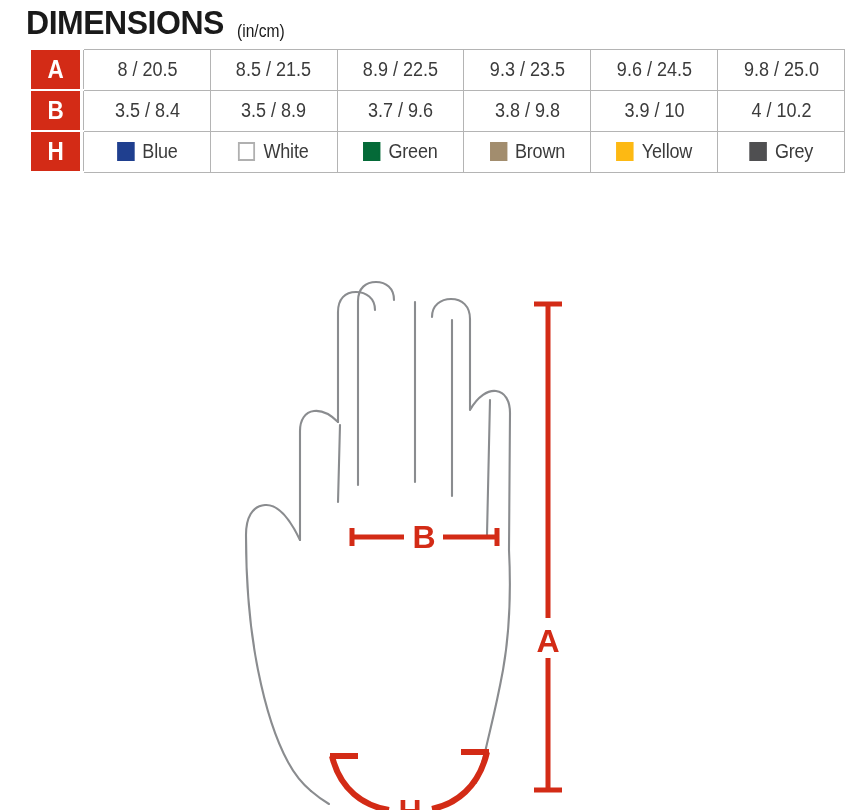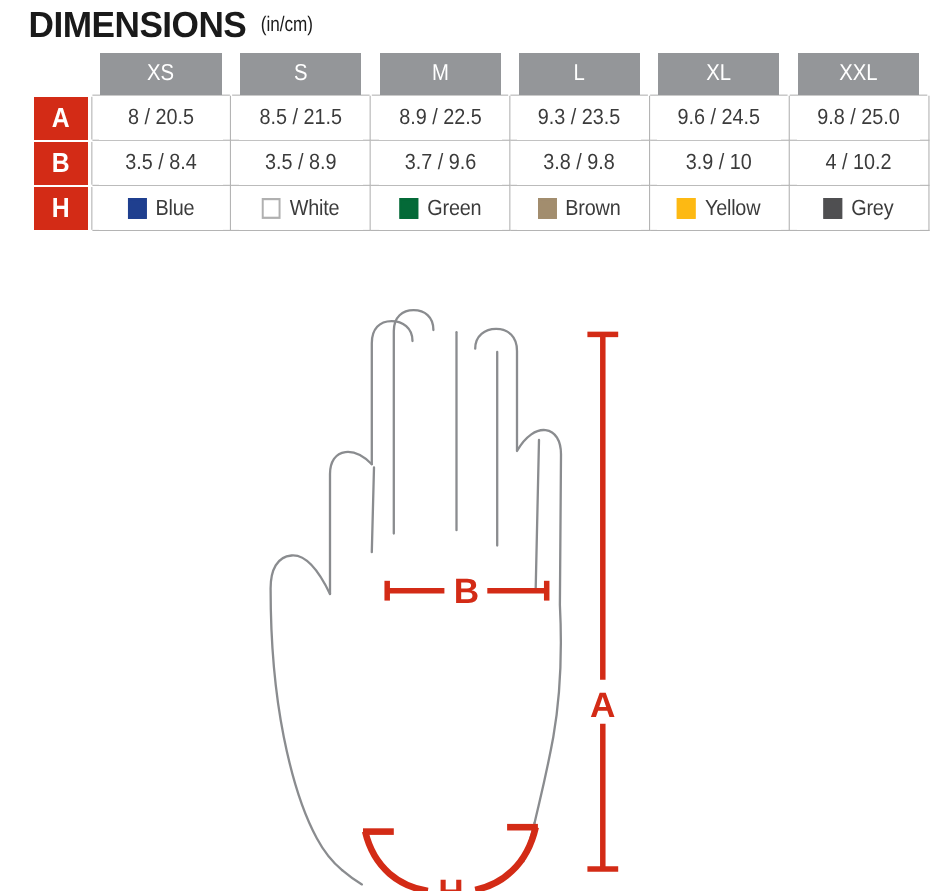--- a/index.html
+++ b/index.html
@@ -15,21 +15,21 @@
     -webkit-font-smoothing: antialiased;
   }
 
   
   #title-bar {
     position: absolute;
     left: 26px;
     top: 4px;
     height: 38px;
     display: flex;
-    align-items: center;
+    align-items: flex-end;
     white-space: nowrap;
   }
   #title-main {
     font-family: "Liberation Sans", sans-serif;
     font-size: 33px;
     font-weight: bold;
     letter-spacing: -0.5px;
     color: #1a1a1a;
     transform: scaleX(0.97);
     transform-origin: left bottom;
@@ -135,29 +135,20 @@
 </head>
 <body>
 
 <div id="title-bar">
   <span id="title-main">DIMENSIONS</span>
   <span id="title-units">(in/cm)</span>
 </div>
 
 <table id="size-table">
   <tbody>
-      <tr>
-    <td class="corner-cell"></td>
-    <th class="hdr-cell">XS</th>
-    <th class="hdr-cell">S</th>
-    <th class="hdr-cell">M</th>
-    <th class="hdr-cell">L</th>
-    <th class="hdr-cell">XL</th>
-    <th class="hdr-cell">XXL</th>
-  </tr>
 
   <tr>
     <td class="rowhdr-cell">A</td>
     <td class="data-cell">8 / 20.5</td>
     <td class="data-cell">8.5 / 21.5</td>
     <td class="data-cell">8.9 / 22.5</td>
     <td class="data-cell">9.3 / 23.5</td>
     <td class="data-cell">9.6 / 24.5</td>
     <td class="data-cell">9.8 / 25.0</td>
   </tr>

